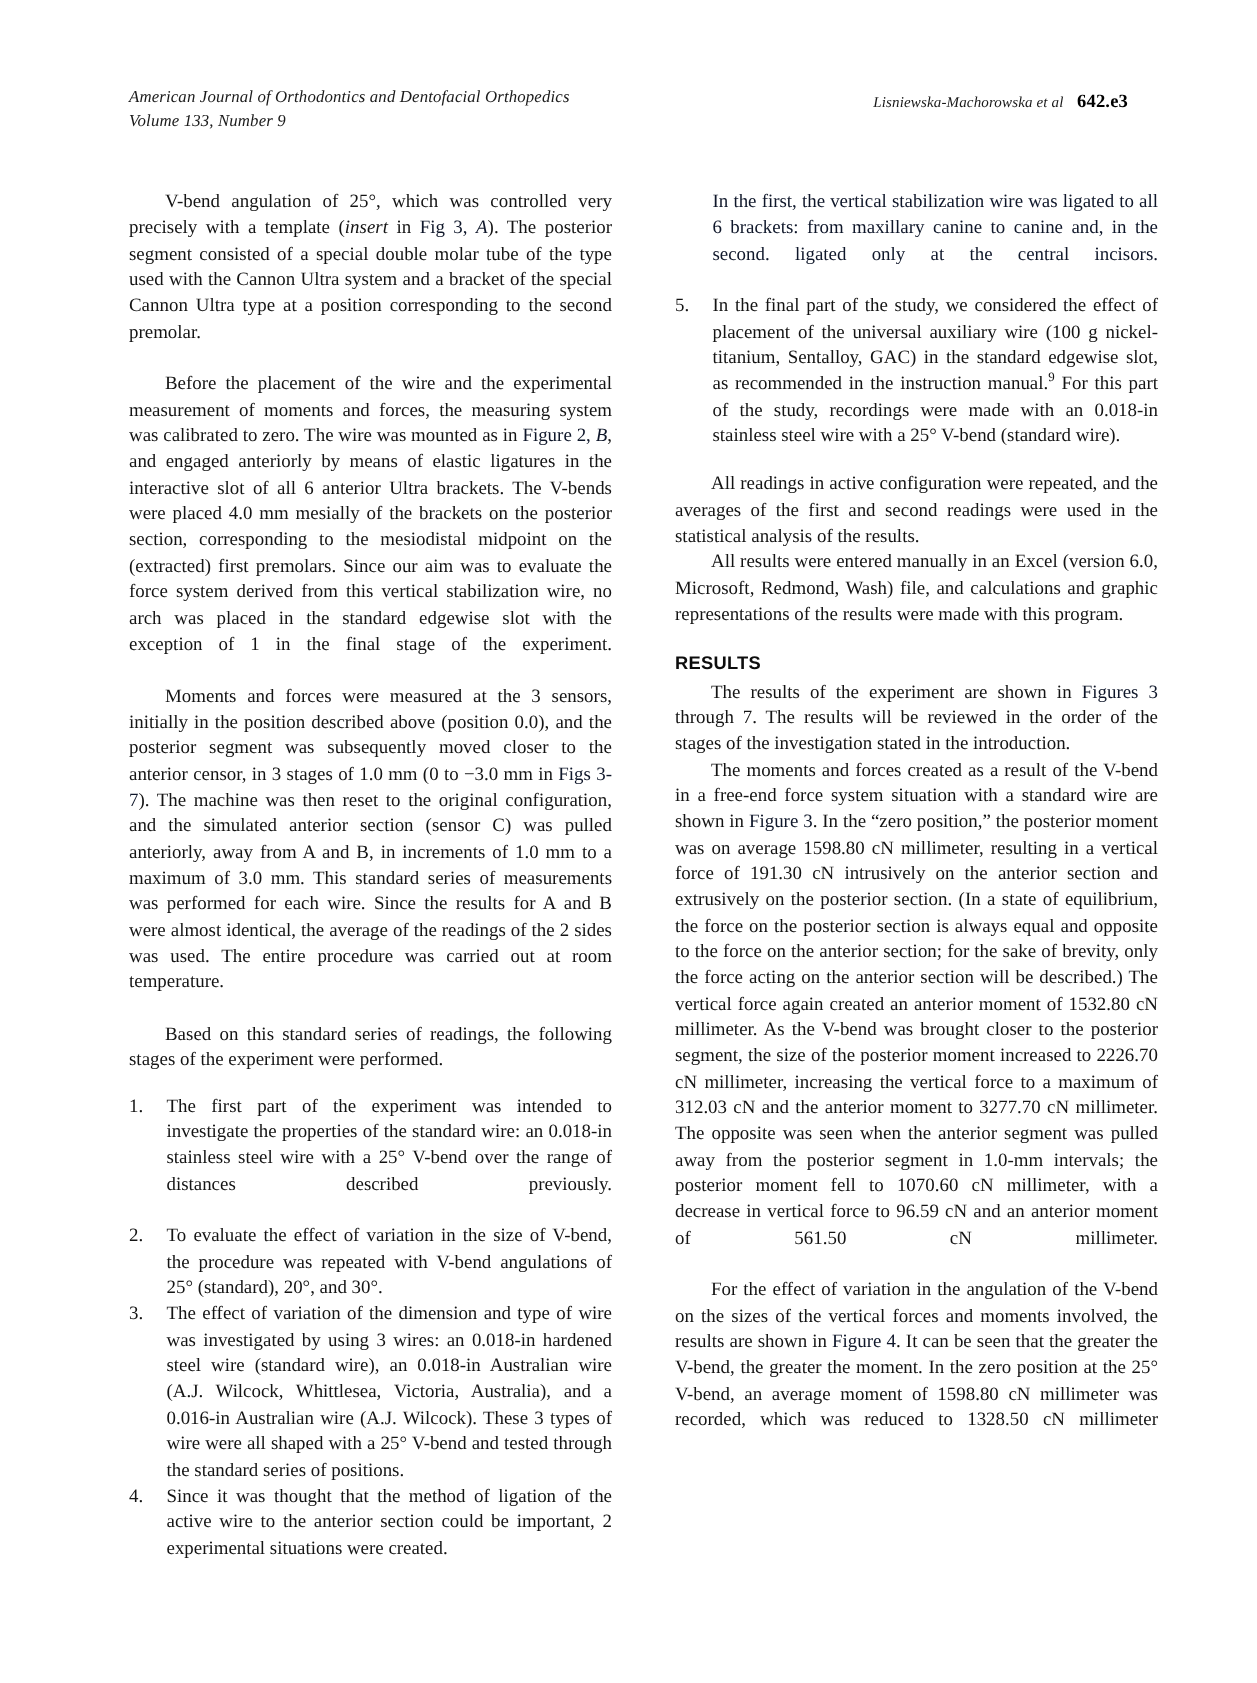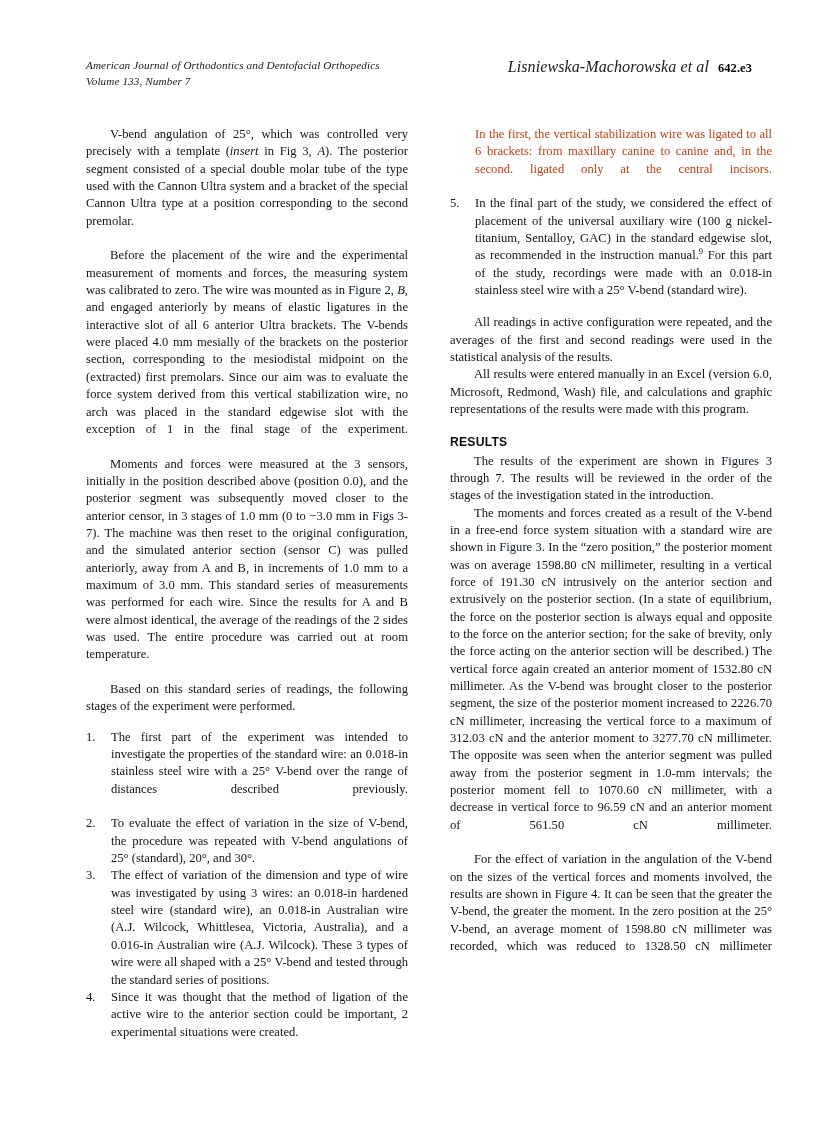--- a/index.html
+++ b/index.html
@@ -49,21 +49,21 @@
   .rh-right {
     position: absolute;
     right: 0;
     top: 0;
     white-space: nowrap;
     text-align: right;
   }
   .rh-authors {
     font-family: "Liberation Serif", serif;
     font-style: italic;
-    font-size: 16px;
+    font-size: 10px;
     color: #1a1a1a;
     letter-spacing: 0.1px;
   }
   .rh-page {
     font-family: "Liberation Serif", serif;
     font-weight: bold;
     font-size: 12.4px;
     color: #000000;
     margin-left: 9px;
     letter-spacing: 0.1px;
@@ -129,21 +129,21 @@
     width: 100%;
   }
   ol.numlist > li.nostretch .li-text::after { display: none; }
 
   .sub-para {
     margin: 0;
     padding-left: 25px;
     font-size: 12.6px;
     line-height: 17.35px;
     text-align: justify;
-    color: #c2410c;
+    color: #0f172a;
   }
   .sub-para::after {
     content: "";
     display: inline-block;
     width: 100%;
   }
 
   .gap-before-list { height: 13px; }
   .para-spacer { height: 0px; }
 
@@ -171,21 +171,21 @@
   }
 </style>
 </head>
 <body>
 
 <div class="page">
 
   <div class="running-head">
     <div class="rh-left">
       <span>American Journal of Orthodontics and Dentofacial Orthopedics</span>
-      <span class="line2">Volume 133, Number 7</span>
+      <span class="line2">Volume 133, Number 9</span>
     </div>
     <div class="rh-right">
       <span class="rh-authors">Lisniewska-Machorowska et al</span><span class="rh-page">642.e3</span>
     </div>
   </div>
 
   <div class="col col-left">
 
     <p class="para"><span>V-bend angulation of 25°, which was controlled very precisely with a template (</span><span class="ital">insert</span><span> in </span><span class="xref">Fig 3</span><span class="xref">, </span><span class="xref ital">A</span><span>). The posterior segment consisted of a special double molar tube of the type used with the Cannon Ultra system and a bracket of the special Cannon Ultra type at a position corresponding to the second premolar.</span></p>
 

